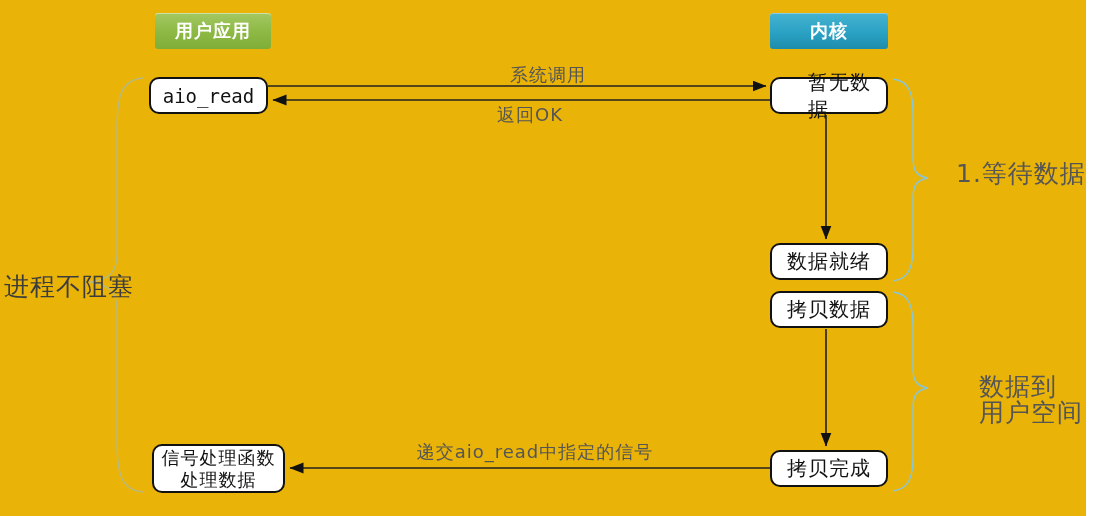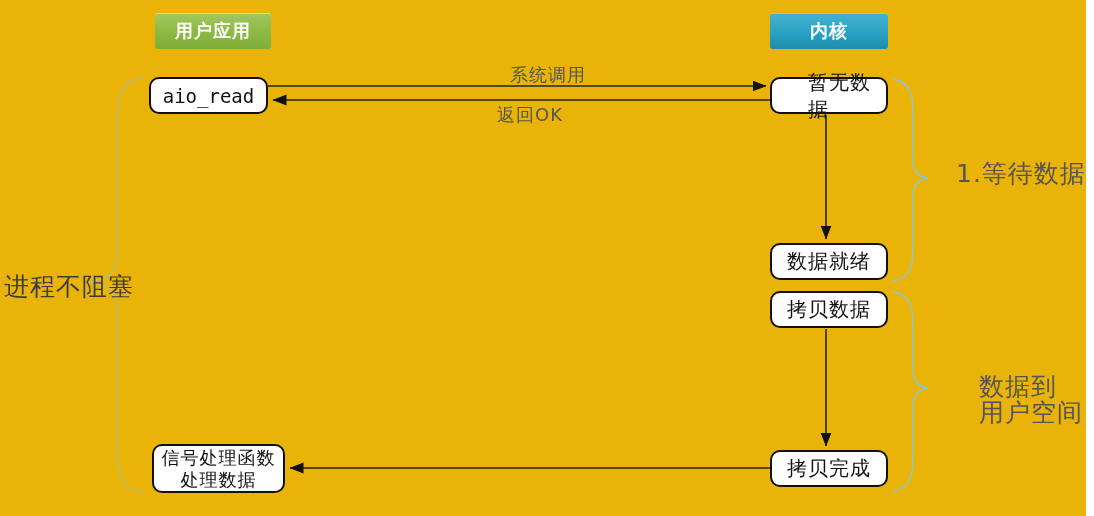--- a/index.html
+++ b/index.html
@@ -144,20 +144,21 @@
   <div class="node ready">数据就绪</div>
   <div class="node copying">拷贝数据</div>
   <div class="node signal">
     <span>信号处理函数</span>
     <span>处理数据</span>
   </div>
   <div class="node done">拷贝完成</div>
 
   <div class="alabel syscall">系统调用</div>
   <div class="alabel retok">返回OK</div>
+  <div class="alabel deliver">递交aio_read中指定的信号</div>
 
   <div class="note block">进程不阻塞</div>
   <div class="note wait">1.等待数据</div>
   <div class="note copy">
     <div class="indent">数据到</div>
     <div class="indent">用户空间</div>
   </div>
 
 </div>
 

